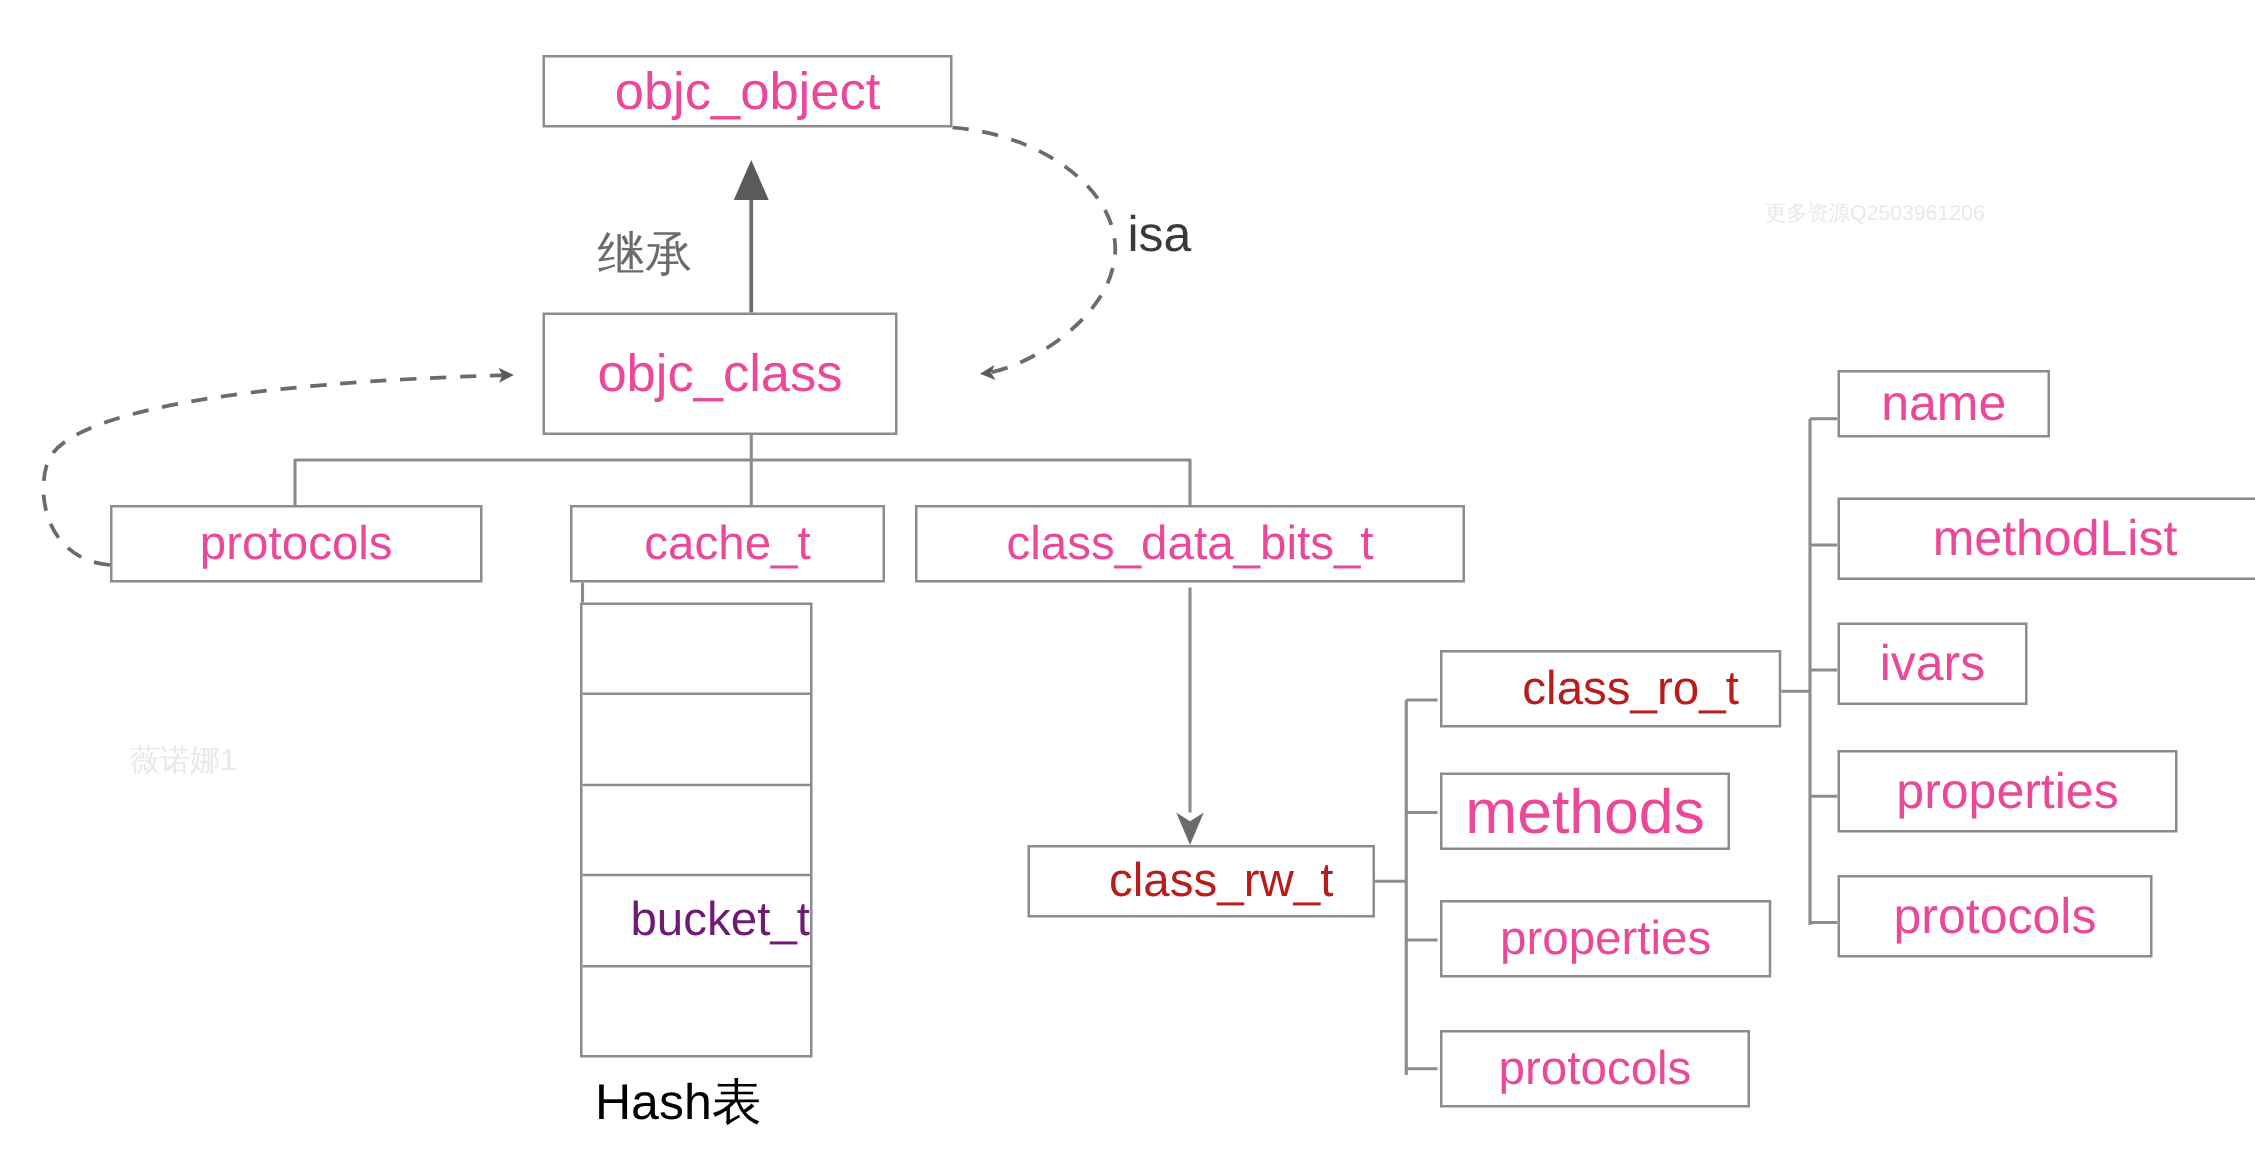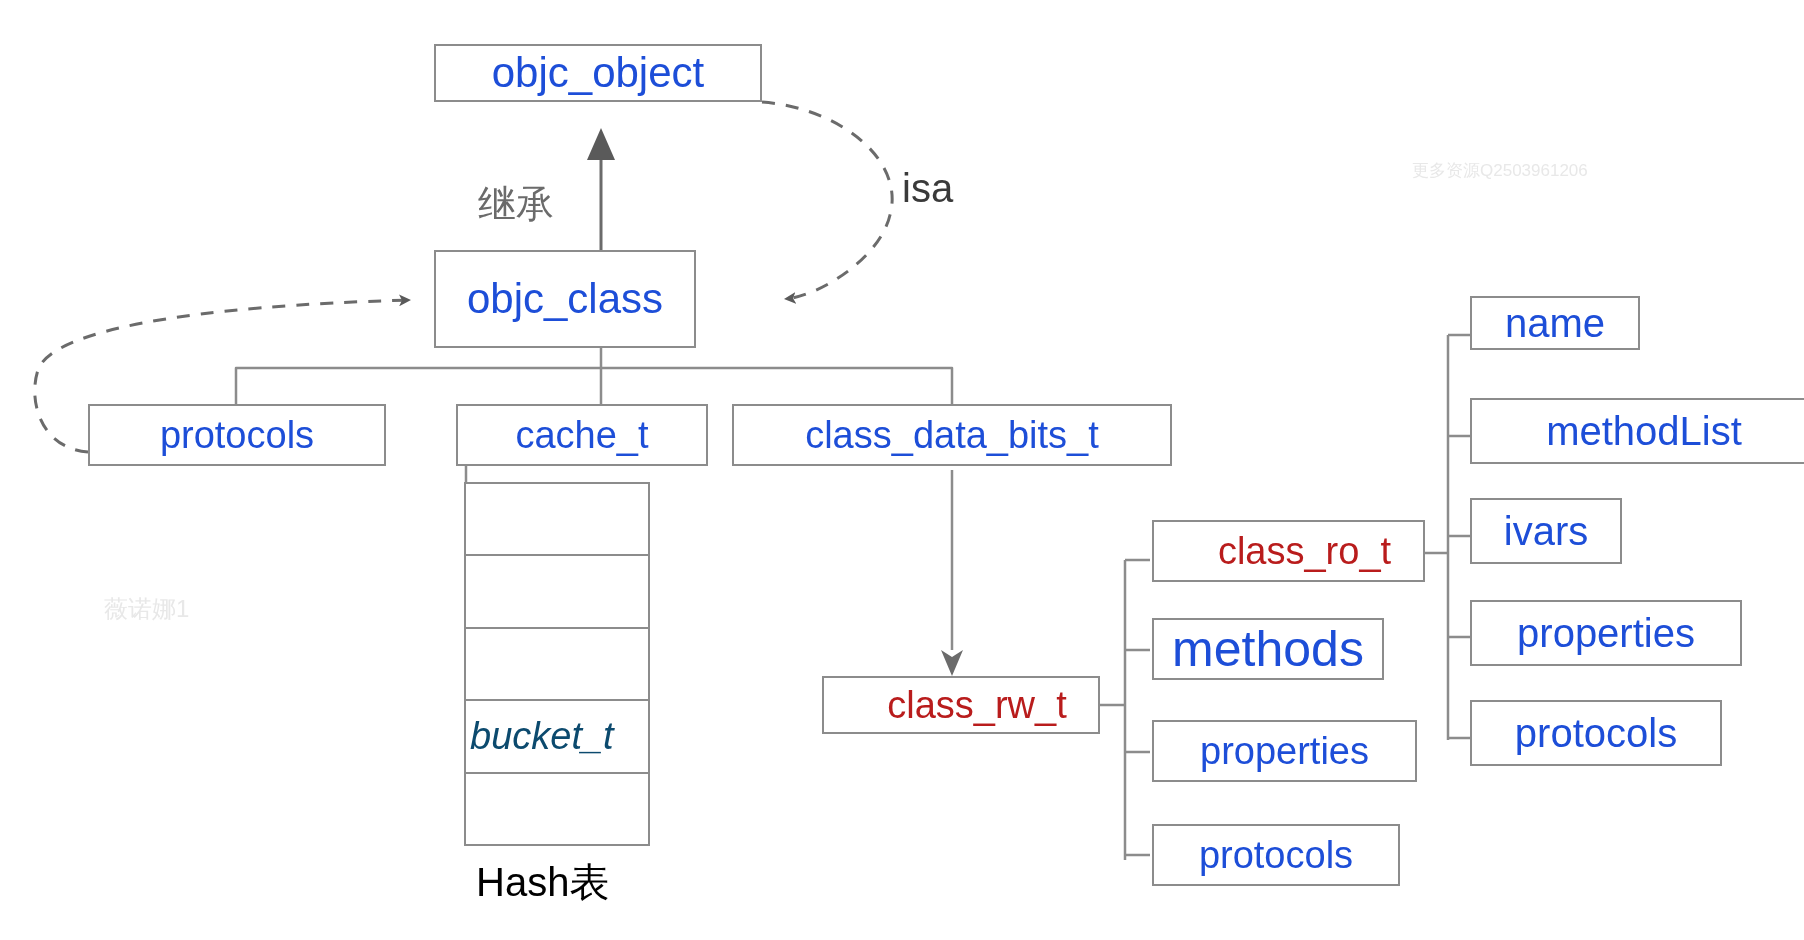--- a/index.html
+++ b/index.html
@@ -24,21 +24,21 @@
     pointer-events: none;
   }
   .box {
     position: absolute;
     box-sizing: border-box;
     border: 2px solid #8c8c8c;
     background: #ffffff;
     display: flex;
     align-items: center;
     justify-content: center;
-    color: #1d4ed8;
+    color: #ec4899;
     white-space: nowrap;
     line-height: 1;
   }
   .box.red { color: #b91c1c; padding-left: 32px; }
   .edge-label {
     position: absolute;
     color: #555555;
     white-space: nowrap;
     line-height: 1;
   }
@@ -55,26 +55,25 @@
     background: #ffffff;
     display: flex;
     flex-direction: column;
   }
   .hash-cell {
     flex: 1 1 0;
     box-sizing: border-box;
     border-bottom: 2px solid #8c8c8c;
     display: flex;
     align-items: center;
-    justify-content: flex-start;
+    justify-content: flex-end;
     padding-left: 4px;
-    color: #0c4a6e;
+    color: #701a75;
     white-space: nowrap;
     overflow: hidden;
-    font-style: italic;
   }
   .hash-cell:last-child { border-bottom: none; }
   .watermark {
     position: absolute;
     color: #e8e8e8;
     white-space: nowrap;
     line-height: 1;
     user-select: none;
   }
 </style>
@@ -140,21 +139,21 @@
 
     <g>
       <path d="M466,404 L466,845" stroke="#8c8c8c" stroke-width="2.5" fill="none"></path>
     </g>
   </svg>
 
   <div class="box" style="left:434px; top:44px; width:328px; height:58px; font-size:42px;">
     <span>objc_object</span>
   </div>
 
-  <div class="box" style="left:434px; top:250px; width:262px; height:98px; font-size:42px;">
+  <div class="box" style="left:434px; top:250px; width:284px; height:98px; font-size:42px;">
     <span>objc_class</span>
   </div>
 
   <div class="box" style="left:88px; top:404px; width:298px; height:62px; font-size:38px;">
     <span>protocols</span>
   </div>
 
   <div class="box" style="left:456px; top:404px; width:252px; height:62px; font-size:38px;">
     <span>cache_t</span>
   </div>

